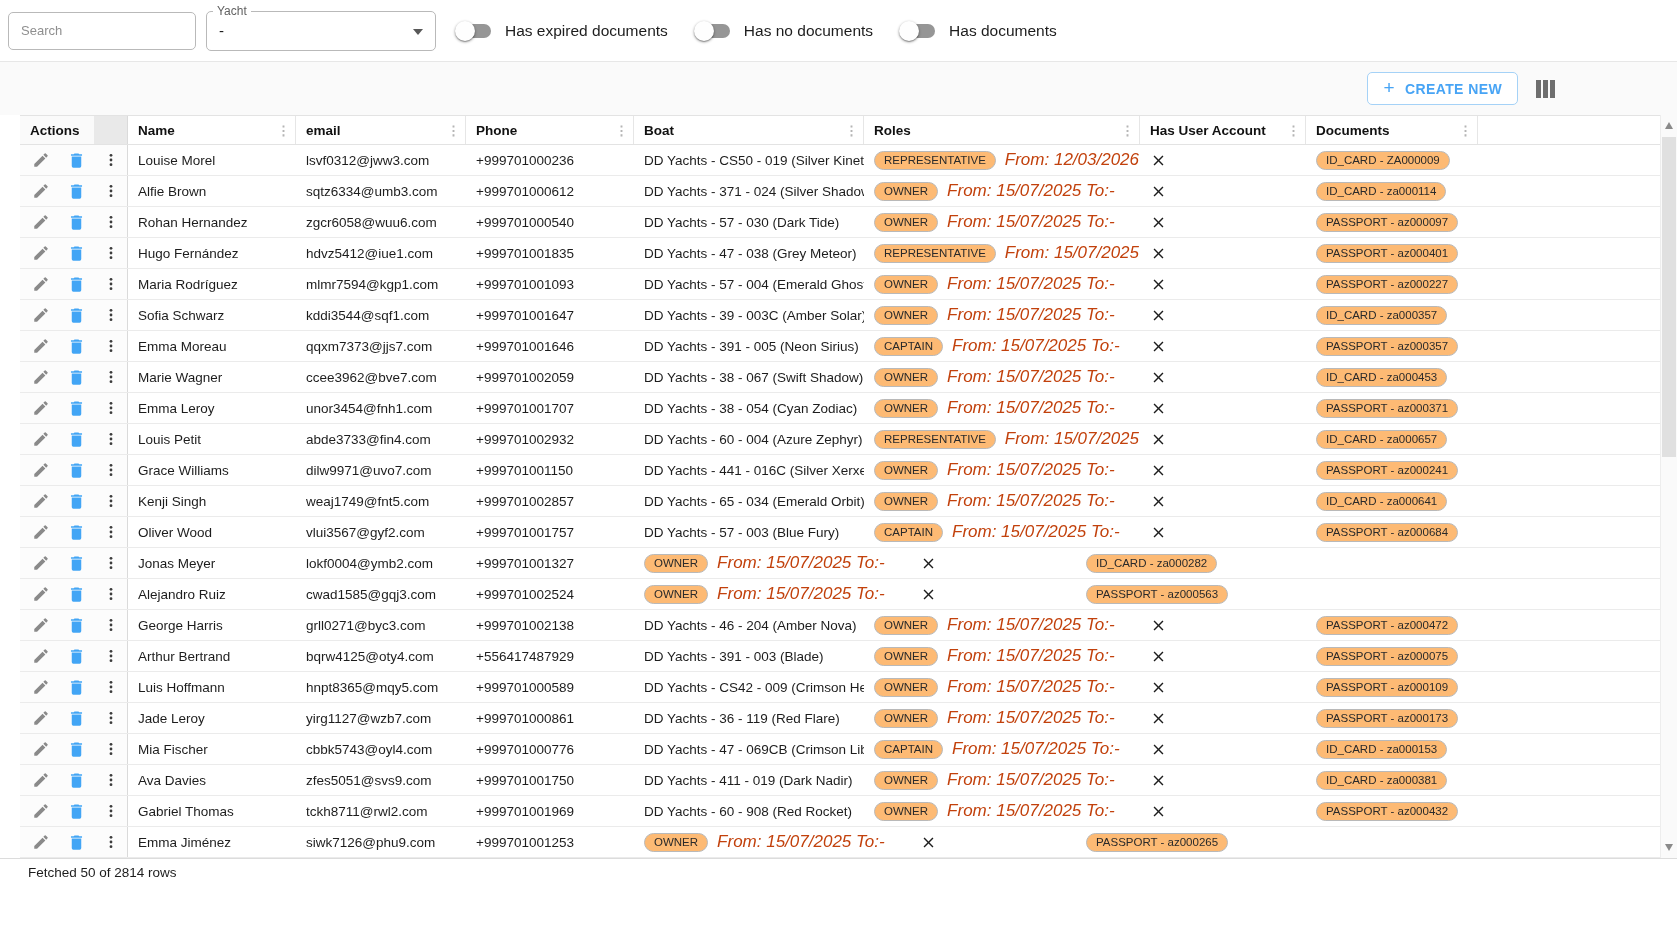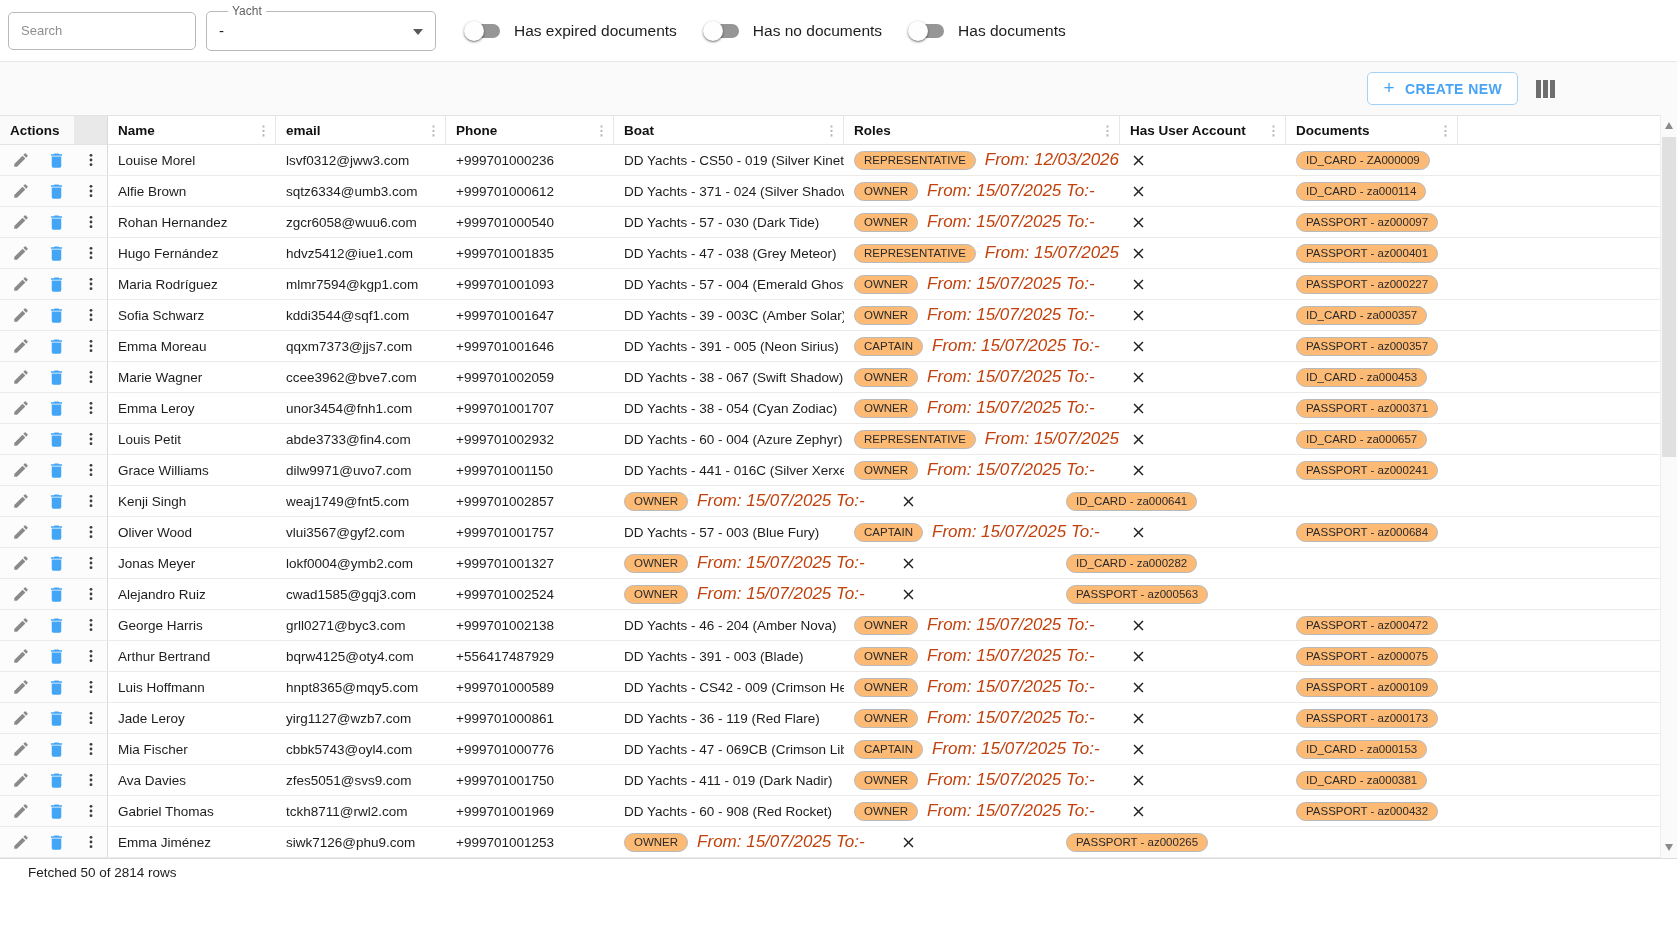--- a/index.html
+++ b/index.html
@@ -16,29 +16,29 @@
   .search-input {
     width:188px; height:38px; border:1px solid #b9b9b9; border-radius:5px;
     font-family:inherit; font-size:13px; padding:0 12px; color:#1f1f1f; outline:none; background:#fff;
   }
   .search-input::placeholder { color:#8f8f8f; }
   .select-box {
     position:relative; width:230px; height:40px; border:1px solid #b9b9b9; border-radius:5px;
     margin-left:10px; background:#fff; display:flex; align-items:center; cursor:pointer;
   }
   .select-label {
-    position:absolute; top:-8px; left:21px; background:#fff; padding:0 4px;
+    position:absolute; top:-8px; left:6px; background:#fff; padding:0 4px;
     font-size:12px; color:#616161; line-height:1.2;
   }
   .select-value { font-size:15px; color:#1f1f1f; padding-left:12px; }
   .select-caret {
     position:absolute; right:12px; top:17px; width:0; height:0;
     border-left:5px solid transparent; border-right:5px solid transparent; border-top:6px solid #585858;
   }
-  .toggles { display:flex; margin-left:30px; }
+  .toggles { display:flex; margin-left:21px; }
   .toggle { display:flex; align-items:center; cursor:pointer; margin-right:28px; }
   .switch { position:relative; width:34px; height:14px; background:#969696; border-radius:8px; margin-right:14px; }
   .switch .thumb {
     position:absolute; left:-2px; top:-3px; width:20px; height:20px; border-radius:50%;
     background:#fefefe; box-shadow:0 1px 3px rgba(0,0,0,.4), 0 1px 1px rgba(0,0,0,.24);
   }
   .toggle-label { font-size:15.5px; color:#1d1d1d; }
   
   .toolbar {
     height:53px; background:#fafafa; display:flex; align-items:center;
@@ -46,21 +46,21 @@
   }
   .create-btn {
     display:flex; align-items:center; gap:10px; height:33px; padding:0 15px;
     background:#fff; border:1px solid #a5d2f7; border-radius:5px; color:#47a4f5;
     font-family:inherit; font-size:14px; font-weight:bold; letter-spacing:.4px; cursor:pointer;
   }
   .create-btn .plus { font-size:19px; font-weight:normal; line-height:1; position:relative; top:-1px; }
   .columns-icon { display:flex; gap:2px; margin-left:18px; cursor:pointer; }
   .columns-icon span { width:5px; height:18px; background:#6e6e6e; }
   
-  .table-wrap { position:relative; }
+  .table-wrap { position:relative;padding-left:20px; }
   .thead {
     display:flex; height:30px; border-top:1px solid #e3e3e3; border-bottom:1px solid #e3e3e3;
     background:#fff; align-items:center; font-weight:bold; font-size:13.5px; color:#111;
   }
   .th { position:relative; height:100%; display:flex; align-items:center; padding-left:10px; border-right:1px solid #e6e6e6; cursor:pointer; }
   .th .kebab-h {
     color:#b5b5b5; font-size:13px; font-weight:bold; letter-spacing:0;
     position:absolute; right:5px; top:50%; transform:translateY(-50%); cursor:pointer;
   }
   .th-actions { background:#fafafa; border-right:1px solid #dadada; }
@@ -657,20 +657,21 @@
                   <circle cx="12" cy="5" r="2.1"></circle>
                   <circle cx="12" cy="12" r="2.1"></circle>
                   <circle cx="12" cy="19" r="2.1"></circle>
                 </g>
               </svg>
       </span>
     </div>
     <div class="td col-name">Kenji Singh</div>
     <div class="td col-email">weaj1749@fnt5.com</div>
     <div class="td col-phone">+999701002857</div>
+    <div class="td col-boat">DD Yachts - 65 - 034 (Emerald Orbit)</div>
     <div class="td col-roles">
       <span class="chip">OWNER</span>
       <span class="period">From: 15/07/2025 To:-</span>
     </div>
     <div class="td col-hua">
       <svg class="x-icon" width="17" height="17" viewBox="0 0 24 24">
               <path fill="#1d1d1d" d="M19 6.41 17.59 5 12 10.59 6.41 5 5 6.41 10.59 12 5 17.59 6.41 19 12 13.41 17.59 19 19 17.59 13.41 12z"></path>
             </svg>
     </div>
     <div class="td col-docs">

